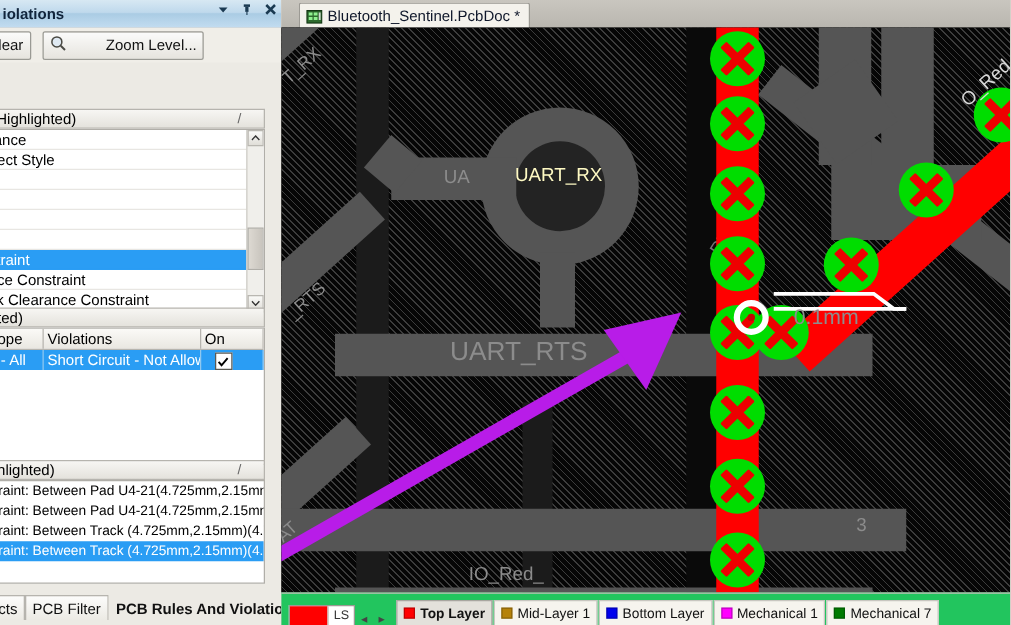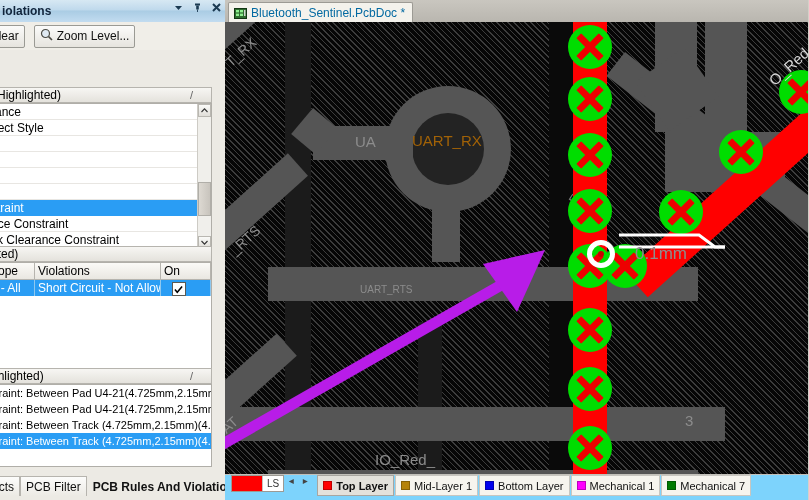--- a/index.html
+++ b/index.html
@@ -35,21 +35,21 @@
     position:absolute;left:0;top:22px;width:225px;height:28px;
     background:#f0eee8;
     display:flex;align-items:center;
   }
   .tb-btn{
     height:21px;border:1px solid #9a9a94;background:linear-gradient(to bottom,#fbfbfa,#e6e4de);
     display:flex;align-items:center;padding:0 5px;font-size:12px;color:#111;border-radius:2px;
     white-space:nowrap;
   }
   .tb-btn.clear{margin-left:-16px;}
-  .tb-btn.zoomlevel{margin-left:9px;}
+  .tb-btn.zoomlevel{margin-left:9px;gap:28px;}
   .magnifier{margin-right:4px;}
 
   .check-row{
     position:absolute;left:0;top:55px;width:225px;height:20px;
     display:flex;align-items:center;font-size:12px;color:#111;
   }
   .chk{
     width:12px;height:12px;border:1px solid #7f7f79;background:#fff;
     display:inline-flex;align-items:center;justify-content:center;margin-right:3px;
     flex:0 0 auto;
@@ -131,23 +131,23 @@
   .ptab.active{font-weight:bold;background:#eceae4;border-color:#eceae4;}
 
   
   #editor{position:absolute;left:225px;top:0;width:584px;height:500px;overflow:hidden;background:#d4d0c8;}
   #doc-tabbar{
     position:absolute;left:0;top:0;width:584px;height:22px;
     background:linear-gradient(to bottom,#c9c6bf,#b9b6af);
     border-bottom:1px solid #9c9a94;
   }
   #doc-tab{
-    position:absolute;left:3px;top:2px;height:20px;
+    position:absolute;left:14px;top:2px;height:20px;
     background:#f4f2ec;border:1px solid #9c9a94;border-bottom:none;
-    display:flex;align-items:center;padding:0 7px 0 5px;font-size:12px;color:#0369a1;
+    display:flex;align-items:center;padding:0 7px 0 5px;font-size:12px;color:#0f172a;
     border-radius:2px 2px 0 0;white-space:nowrap;
   }
   .doc-icon{width:13px;height:11px;margin-right:4px;flex:0 0 auto;}
 
   #canvas{
     position:absolute;left:0;top:22px;width:584px;height:452px;overflow:hidden;
     background:#000;
   }
   
   .hatch{
@@ -182,21 +182,21 @@
     border:5px solid #ffffff;box-sizing:border-box;
   }
   .cursor-dot{position:absolute;width:6px;height:6px;border-radius:50%;background:#cc0000;}
 
   .meas-label{
     position:absolute;color:#8d8d8d;font-size:17px;white-space:nowrap;
   }
 
   #layerbar{
     position:absolute;left:0;top:474px;width:584px;height:26px;
-    background:#7dd3fc;display:flex;align-items:flex-start;
+    background:#22c55e;display:flex;align-items:flex-end;
     border-top:1px solid #c2c0ba;
   }
   .ls-box{
     display:flex;align-items:center;border:1px solid #9c9a94;background:#fff;
     height:17px;margin-left:6px;box-sizing:border-box;
   }
   .ls-swatch{width:30px;height:15px;background:#ff0000;}
   .ls-txt{font-size:10px;padding:0 4px;color:#333;border-left:1px solid #c6c4be;line-height:15px;}
   .nav-arrow{width:14px;text-align:center;font-size:10px;color:#444;cursor:default;}
   .ltab{
@@ -373,23 +373,23 @@
       <div class="gray-trace" style="left:0px;top:385px;width:500px;height:34px;"></div>
       <div class="gray-trace" style="left:43px;top:448px;width:430px;height:20px;"></div>
       <div class="gray-trace" style="left:400px;top:30px;width:300px;height:30px;transform:rotate(38deg);transform-origin:left top;"></div>
       <div class="gray-trace" style="left:430px;top:-10px;width:42px;height:120px;"></div>
       <div class="gray-trace" style="left:480px;top:-10px;width:42px;height:120px;"></div>
       <div class="gray-trace" style="left:440px;top:110px;width:120px;height:60px;"></div>
       <div class="gray-trace" style="left:410px;top:60px;width:60px;height:60px;transform:rotate(-35deg);transform-origin:left top;"></div>
 
       <div class="trace-lbl" style="left:-2px;top:22px;transform:rotate(-42deg);font-size:14px;">T_RX</div>
       <div class="trace-lbl" style="left:130px;top:111px;font-size:15px;">UA</div>
-      <div class="trace-lbl" style="left:187px;top:110px;font-size:15px;color:#a16207;">UART_RX</div>
+      <div class="trace-lbl" style="left:187px;top:110px;font-size:15px;color:#fef9c3;">UART_RX</div>
       <div class="trace-lbl" style="left:2px;top:210px;transform:rotate(-42deg);font-size:14px;">_RTS</div>
-      <div class="trace-lbl" style="left:135px;top:262px;font-size:10px;">UART_RTS</div>
+      <div class="trace-lbl" style="left:135px;top:248px;font-size:21px;">UART_RTS</div>
       <div class="trace-lbl" style="left:-4px;top:395px;transform:rotate(-42deg);font-size:14px;">AT</div>
       <div class="trace-lbl" style="left:150px;top:390px;font-size:15px;margin-top:39px;">IO_Red_</div>
       <div class="trace-lbl" style="left:460px;top:390px;font-size:15px;">3</div>
       <div class="trace-lbl" style="left:340px;top:160px;transform:rotate(-58deg);font-size:15px;color:#777;">RTS</div>
 
       <div class="red-track" style="left:348px;top:-10px;width:34px;height:470px;"></div>
       <div class="red-track" style="left:400px;top:250px;width:330px;height:34px;transform:rotate(-42deg);transform-origin:left top;"></div>
 
       <div class="viol" style="left:343px;top:3px;"></div>
       <div class="viol" style="left:343px;top:55px;"></div>

